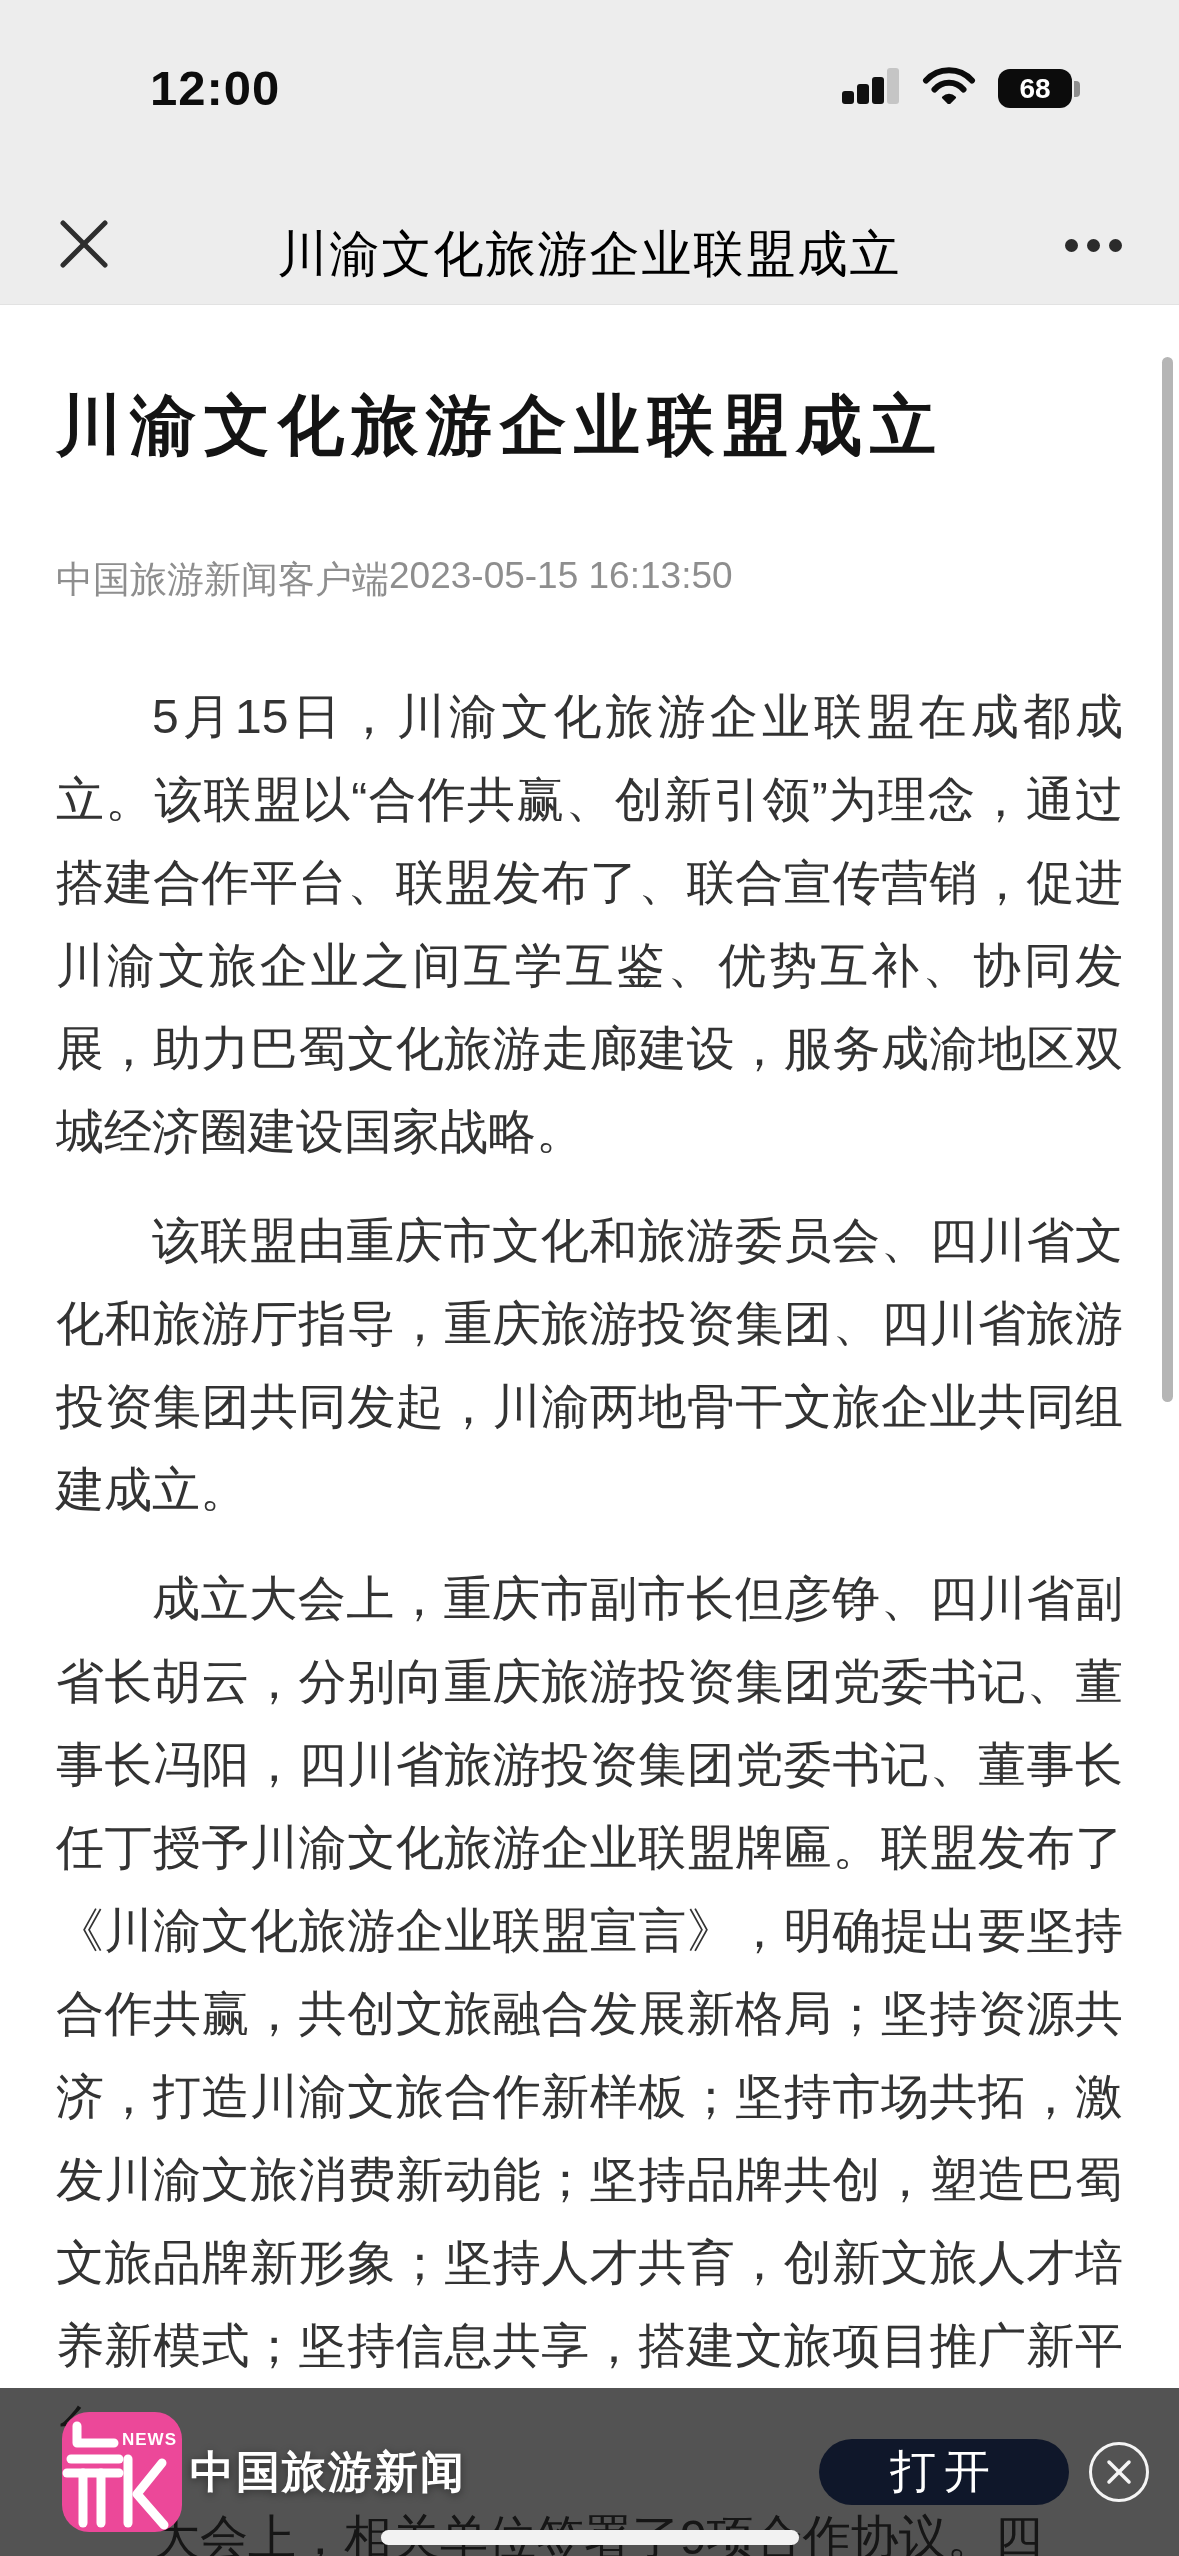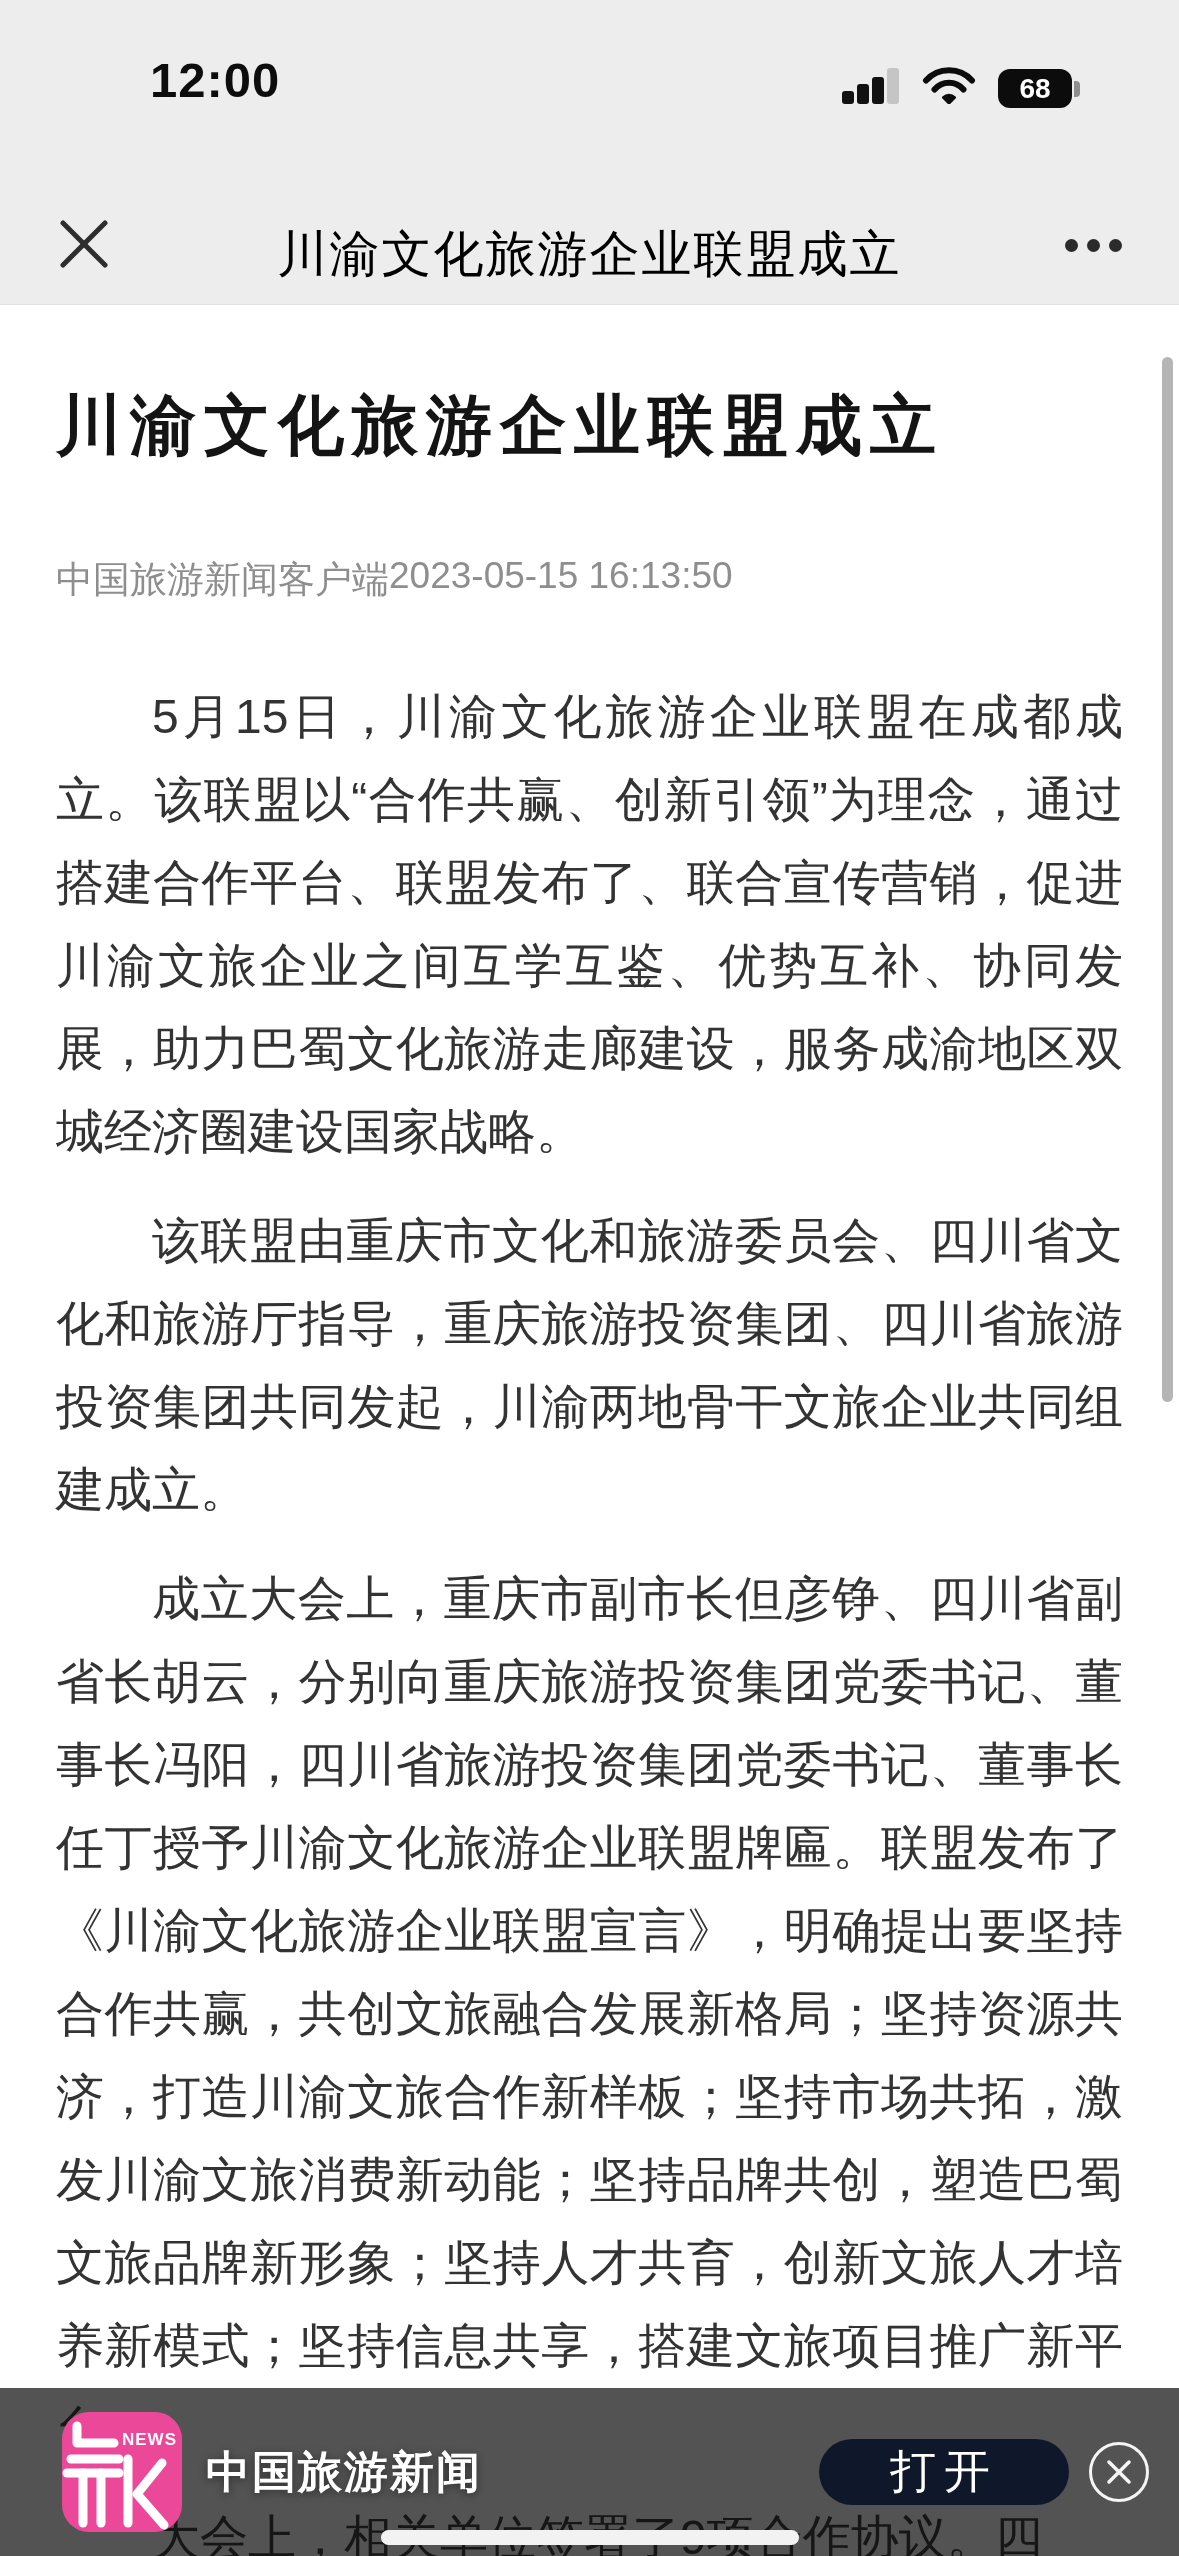--- a/index.html
+++ b/index.html
@@ -6,21 +6,21 @@
   html,body { width:1179px; height:2556px; }
   body {
     position:relative; overflow:hidden; background:#ffffff;
     font-family:"Liberation Sans", sans-serif;
     -webkit-font-smoothing:antialiased;
   }
 
   
   .chrome { position:relative; height:305px; background:#ededed; border-bottom:1px solid #e2e2e2; }
   .time {
-    position:absolute; left:150px; top:52px;
+    position:absolute; left:150px; top:60px;
     font-size:49px; font-weight:700; color:#0d0d0d; letter-spacing:1px;
   }
   .status-icons { position:absolute; top:66px; right:99px; display:flex; align-items:flex-end; gap:22px; }
   .battery { display:flex; align-items:center; }
   .battery-body {
     width:74px; height:39px; background:#0c0c0c; border-radius:12px;
     display:flex; align-items:center; justify-content:center;
     color:#ffffff; font-size:28px; font-weight:700;
   }
   .battery-nub { width:6px; height:16px; margin-left:2px; background:rgba(0,0,0,0.40); border-radius:0 4px 4px 0; }
@@ -58,21 +58,21 @@
   .banner {
     position:absolute; left:0; right:0; bottom:0; height:168px;
     background:rgba(10,10,10,0.70); z-index:20;
     display:flex; align-items:center; padding-left:62px;
   }
   .app-icon {
     width:120px; height:120px; border-radius:27px; background:#ec4899;
     flex:none; cursor:pointer;
   }
   .app-name {
-    margin-left:24px; font-size:44px; font-weight:700; color:#ffffff;
+    margin-left:8px; font-size:44px; font-weight:700; color:#ffffff;
     letter-spacing:2px; text-shadow:0 2px 8px rgba(0,0,0,0.45); white-space:nowrap;
   }
   .open-btn {
     margin-left:auto; width:250px; height:66px; border-radius:47px;
     background:#0f172a; color:#ffffff; font-size:46px; letter-spacing:8px;
     display:flex; align-items:center; justify-content:center;
     border:none; cursor:pointer; flex:none;
   }
   .close-circle {
     width:60px; height:60px; border:3px solid #f5f5f5; border-radius:50%;

